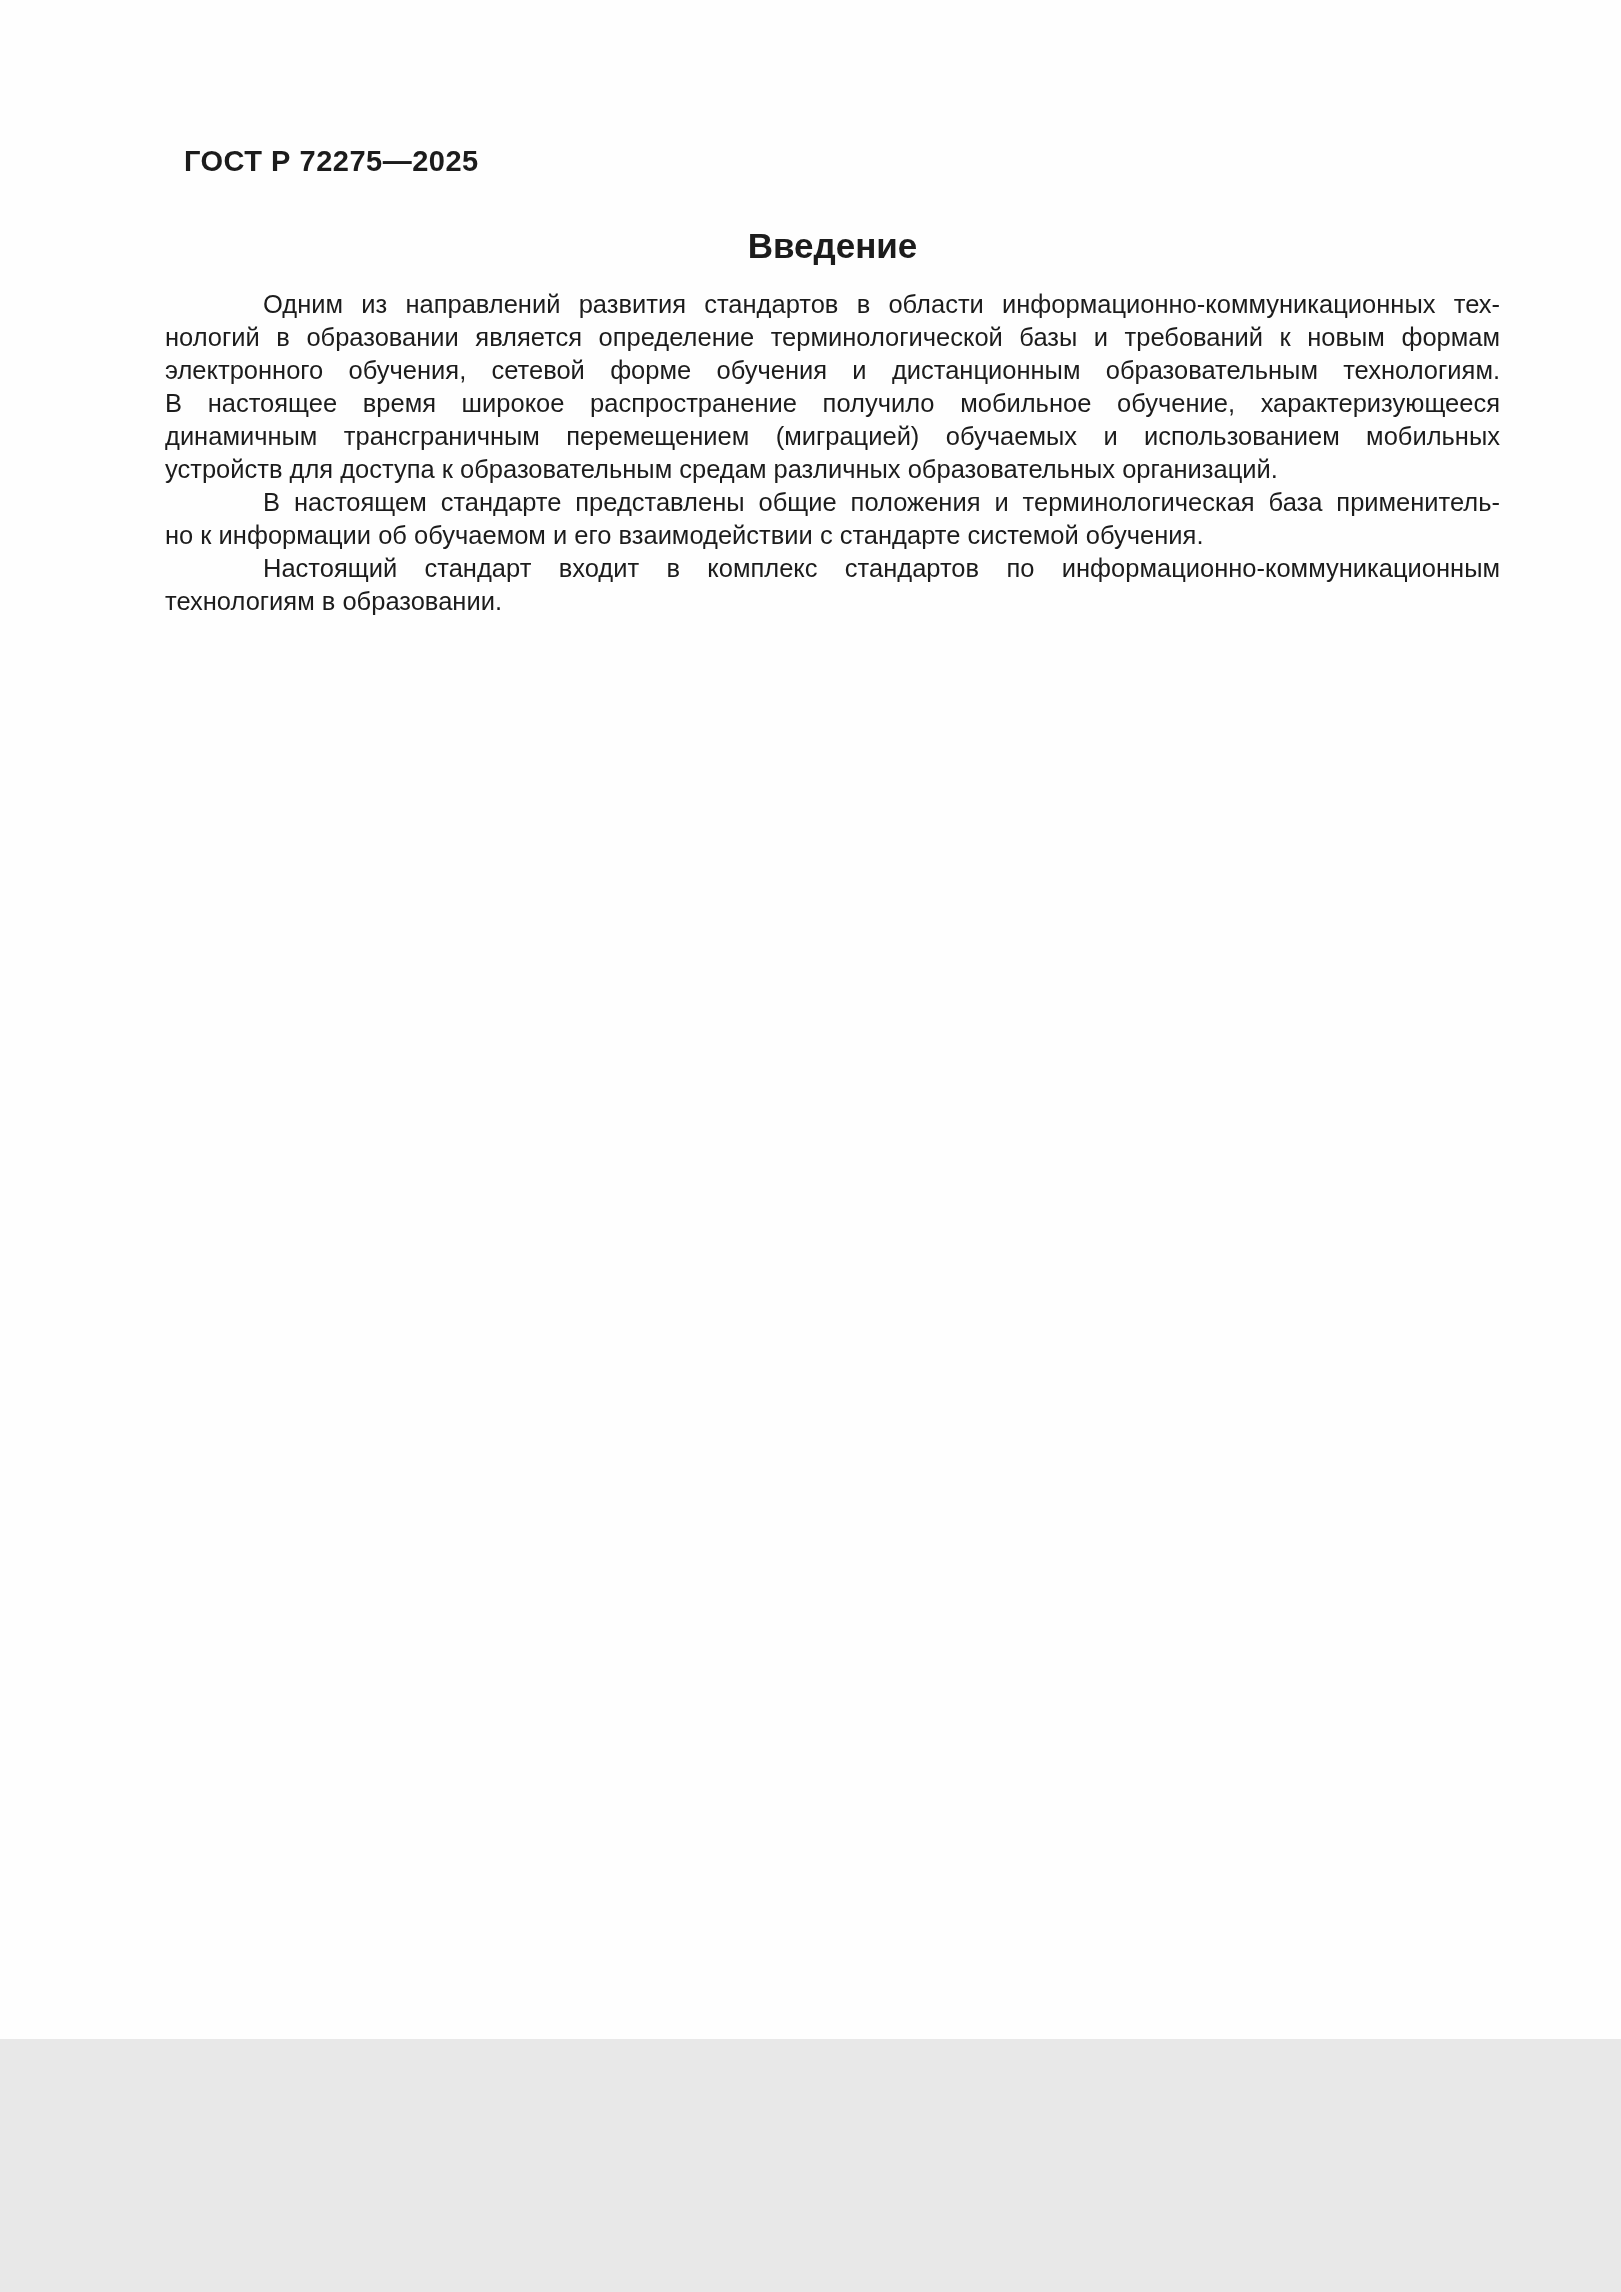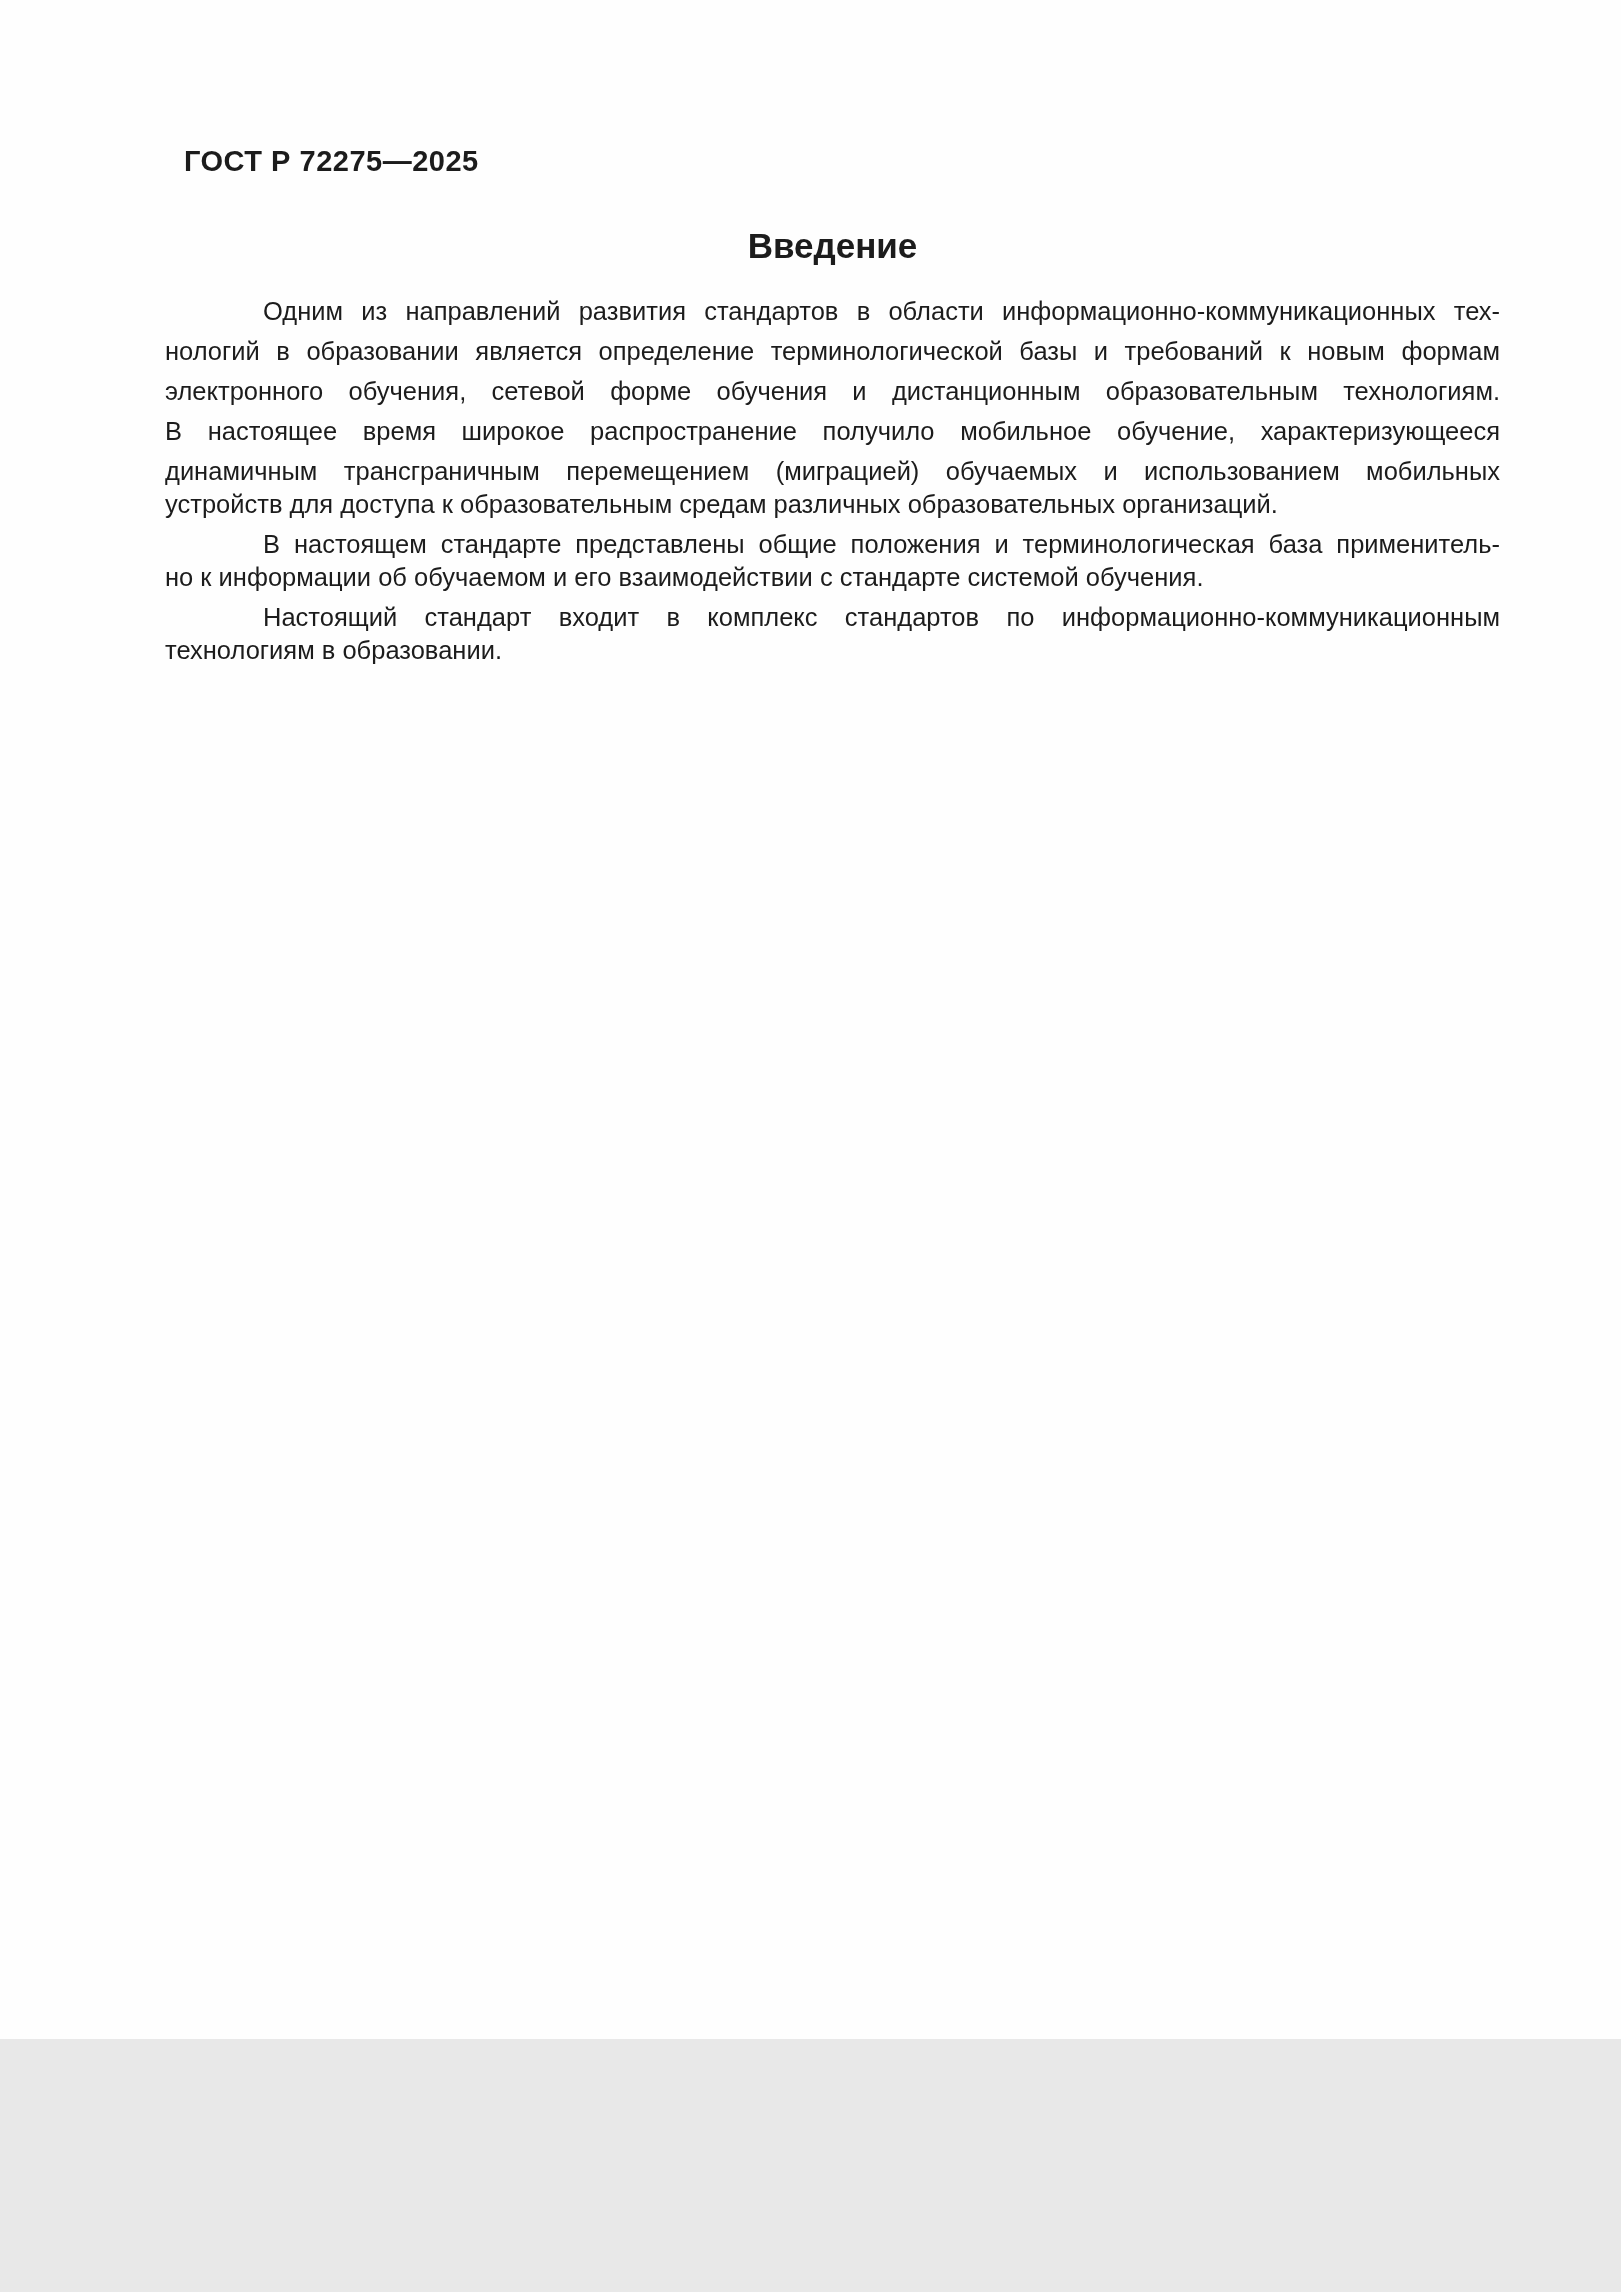--- a/index.html
+++ b/index.html
@@ -46,21 +46,20 @@
     line-height: 33px;
   }
   .line {
     height: 33px;
     overflow: visible;
     white-space: normal;
   }
   .line.j {
     text-align: justify;
     text-align-last: justify;
-    margin-top: 7px;
   }
   .line.last {
     text-align: left;
     text-align-last: left;
   }
   .line.first {
     padding-left: 98px;
   }
   .line.first.j {
     

